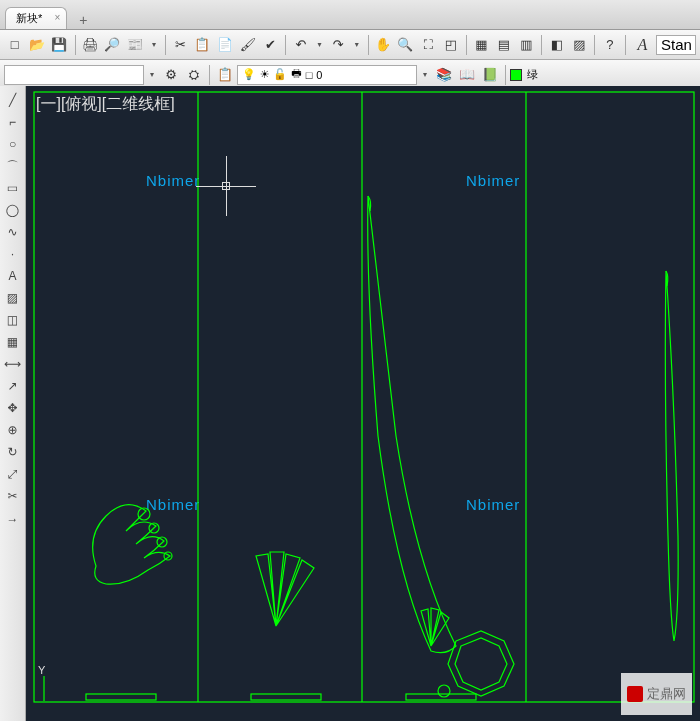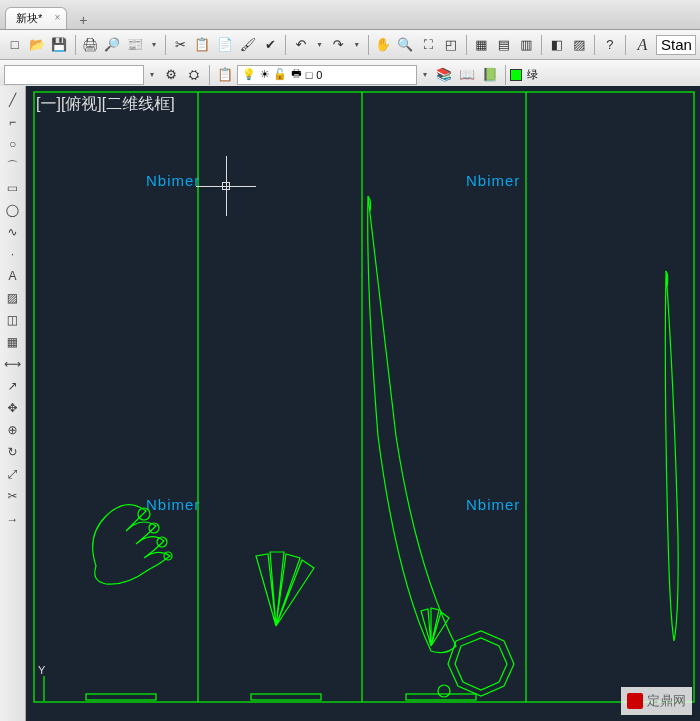--- a/index.html
+++ b/index.html
@@ -15,21 +15,21 @@
 .tb-input{width:140px;height:20px;border:1px solid #aaa;background:#fff;font-size:11px;padding:0 4px}
 .layer-select{display:flex;align-items:center;gap:4px;background:#fff;border:1px solid #aaa;padding:1px 4px;height:20px;font-size:11px;width:180px}
 .color-swatch{width:12px;height:12px;background:#0f0;border:1px solid #333}
 .workspace{position:absolute;top:86px;left:0;right:0;bottom:0;display:flex}
 .side-toolbar{width:26px;background:linear-gradient(90deg,#f0f0f0,#e0e0e0);border-right:1px solid #aaa;display:flex;flex-direction:column;padding-top:4px;gap:2px;align-items:center}
 .side-btn{width:20px;height:20px;display:flex;align-items:center;justify-content:center;font-size:12px;color:#444;border:1px solid transparent;cursor:pointer}
 .canvas-area{flex:1;background:#1a2330;position:relative;overflow:hidden}
 .viewport-label{position:absolute;top:8px;left:10px;color:#ddd;font-size:16px;z-index:10}
 .cad-drawing{position:absolute;top:0;left:0;width:100%;height:100%}
 .watermark{position:absolute;color:#0ea5e9;font-size:15px;font-weight:300;pointer-events:none;letter-spacing:1px}
-.watermark-footer{position:absolute;bottom:6px;right:8px;color:#666;font-size:13px;background:rgba(255,255,255,0.8);padding:5px 6px;display:flex;align-items:center;gap:4px}
+.watermark-footer{position:absolute;bottom:6px;right:8px;color:#666;font-size:13px;background:rgba(255,255,255,0.8);padding:12px 6px;display:flex;align-items:center;gap:4px}
 .footer-logo{width:16px;height:16px;background:#c00;border-radius:2px;display:inline-block}
 .crosshair{position:absolute;pointer-events:none;z-index:20}
 .crosshair-h{position:absolute;width:60px;height:1px;background:#ddd;top:0;left:-30px}
 .crosshair-v{position:absolute;width:1px;height:60px;background:#ddd;top:-30px;left:0}
 .crosshair-box{position:absolute;width:8px;height:8px;border:1px solid #ddd;top:-4px;left:-4px}
 .text-style-btn{width:26px;height:22px;display:flex;align-items:center;justify-content:center;font-size:16px;font-style:italic;color:#333;font-family:Georgia,serif}
 .text-style-input{height:20px;border:1px solid #aaa;background:#fff;font-size:15px;padding:0 4px;width:40px}
 </style>
 </head>
 <body>

